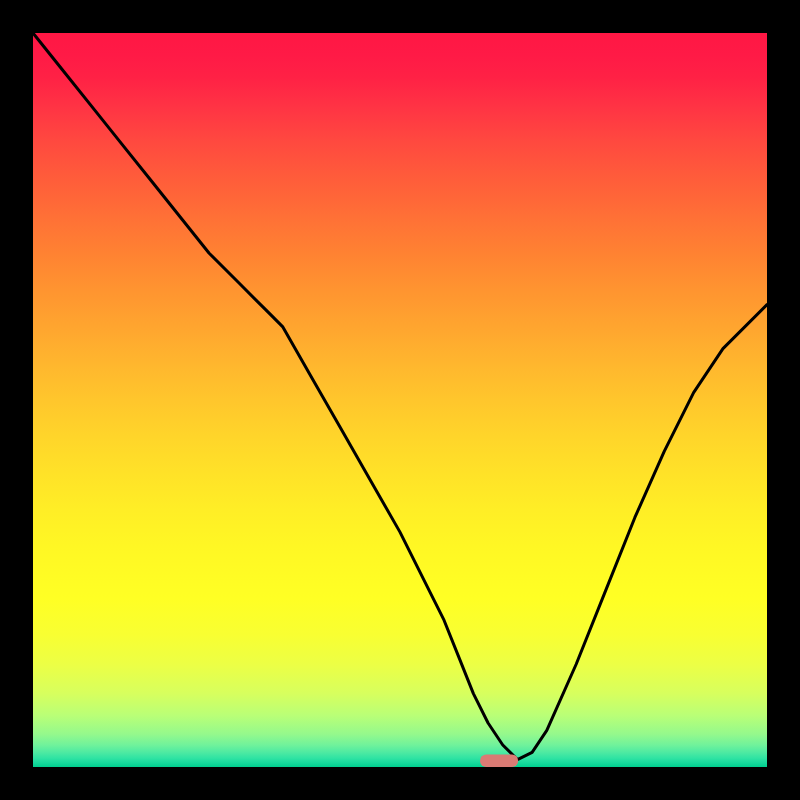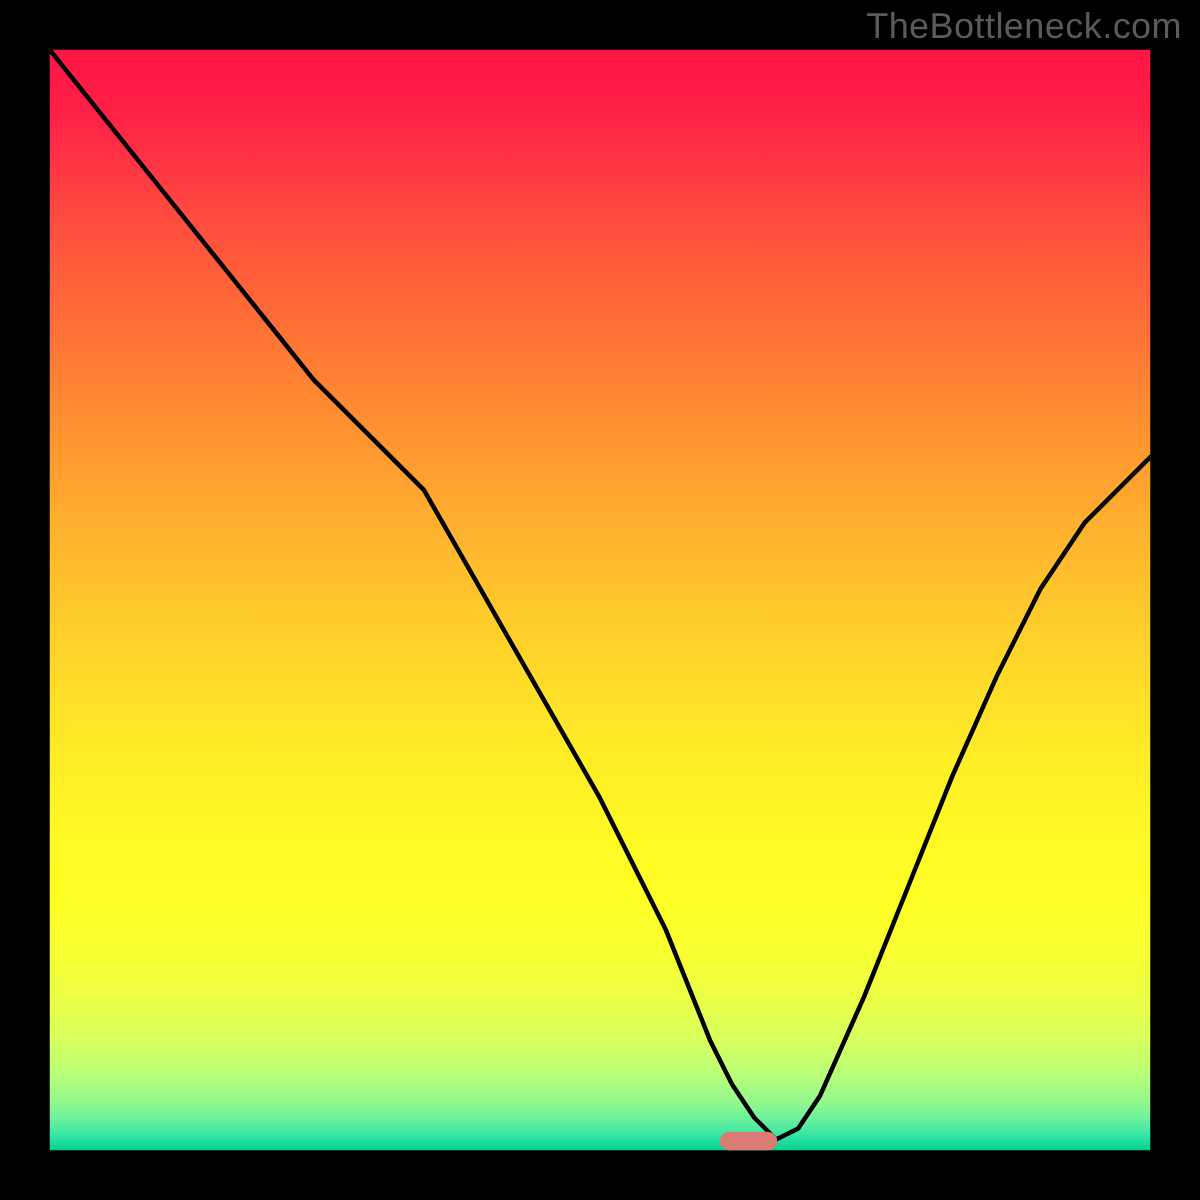--- a/index.html
+++ b/index.html
@@ -36,21 +36,20 @@
   .chart-area svg {
     display: block;
     width: 734px;
     height: 734px;
   }
 </style>
 </head>
 <body>
 
 <div class="frame">
-  <div class="watermark">TheBottleneck.com</div>
 
   <div class="chart-area">
     <svg id="chart-svg" viewBox="0 0 734 734">
         <defs>
           <linearGradient id="bg-grad" x1="0" y1="0" x2="0" y2="1">
             <stop offset="0.00%" stop-color="#ff1744"></stop>
             <stop offset="3.00%" stop-color="#ff1a46"></stop>
             <stop offset="6.00%" stop-color="#ff2145"></stop>
             <stop offset="10.00%" stop-color="#ff3344"></stop>
             <stop offset="15.00%" stop-color="#ff4a3f"></stop>

